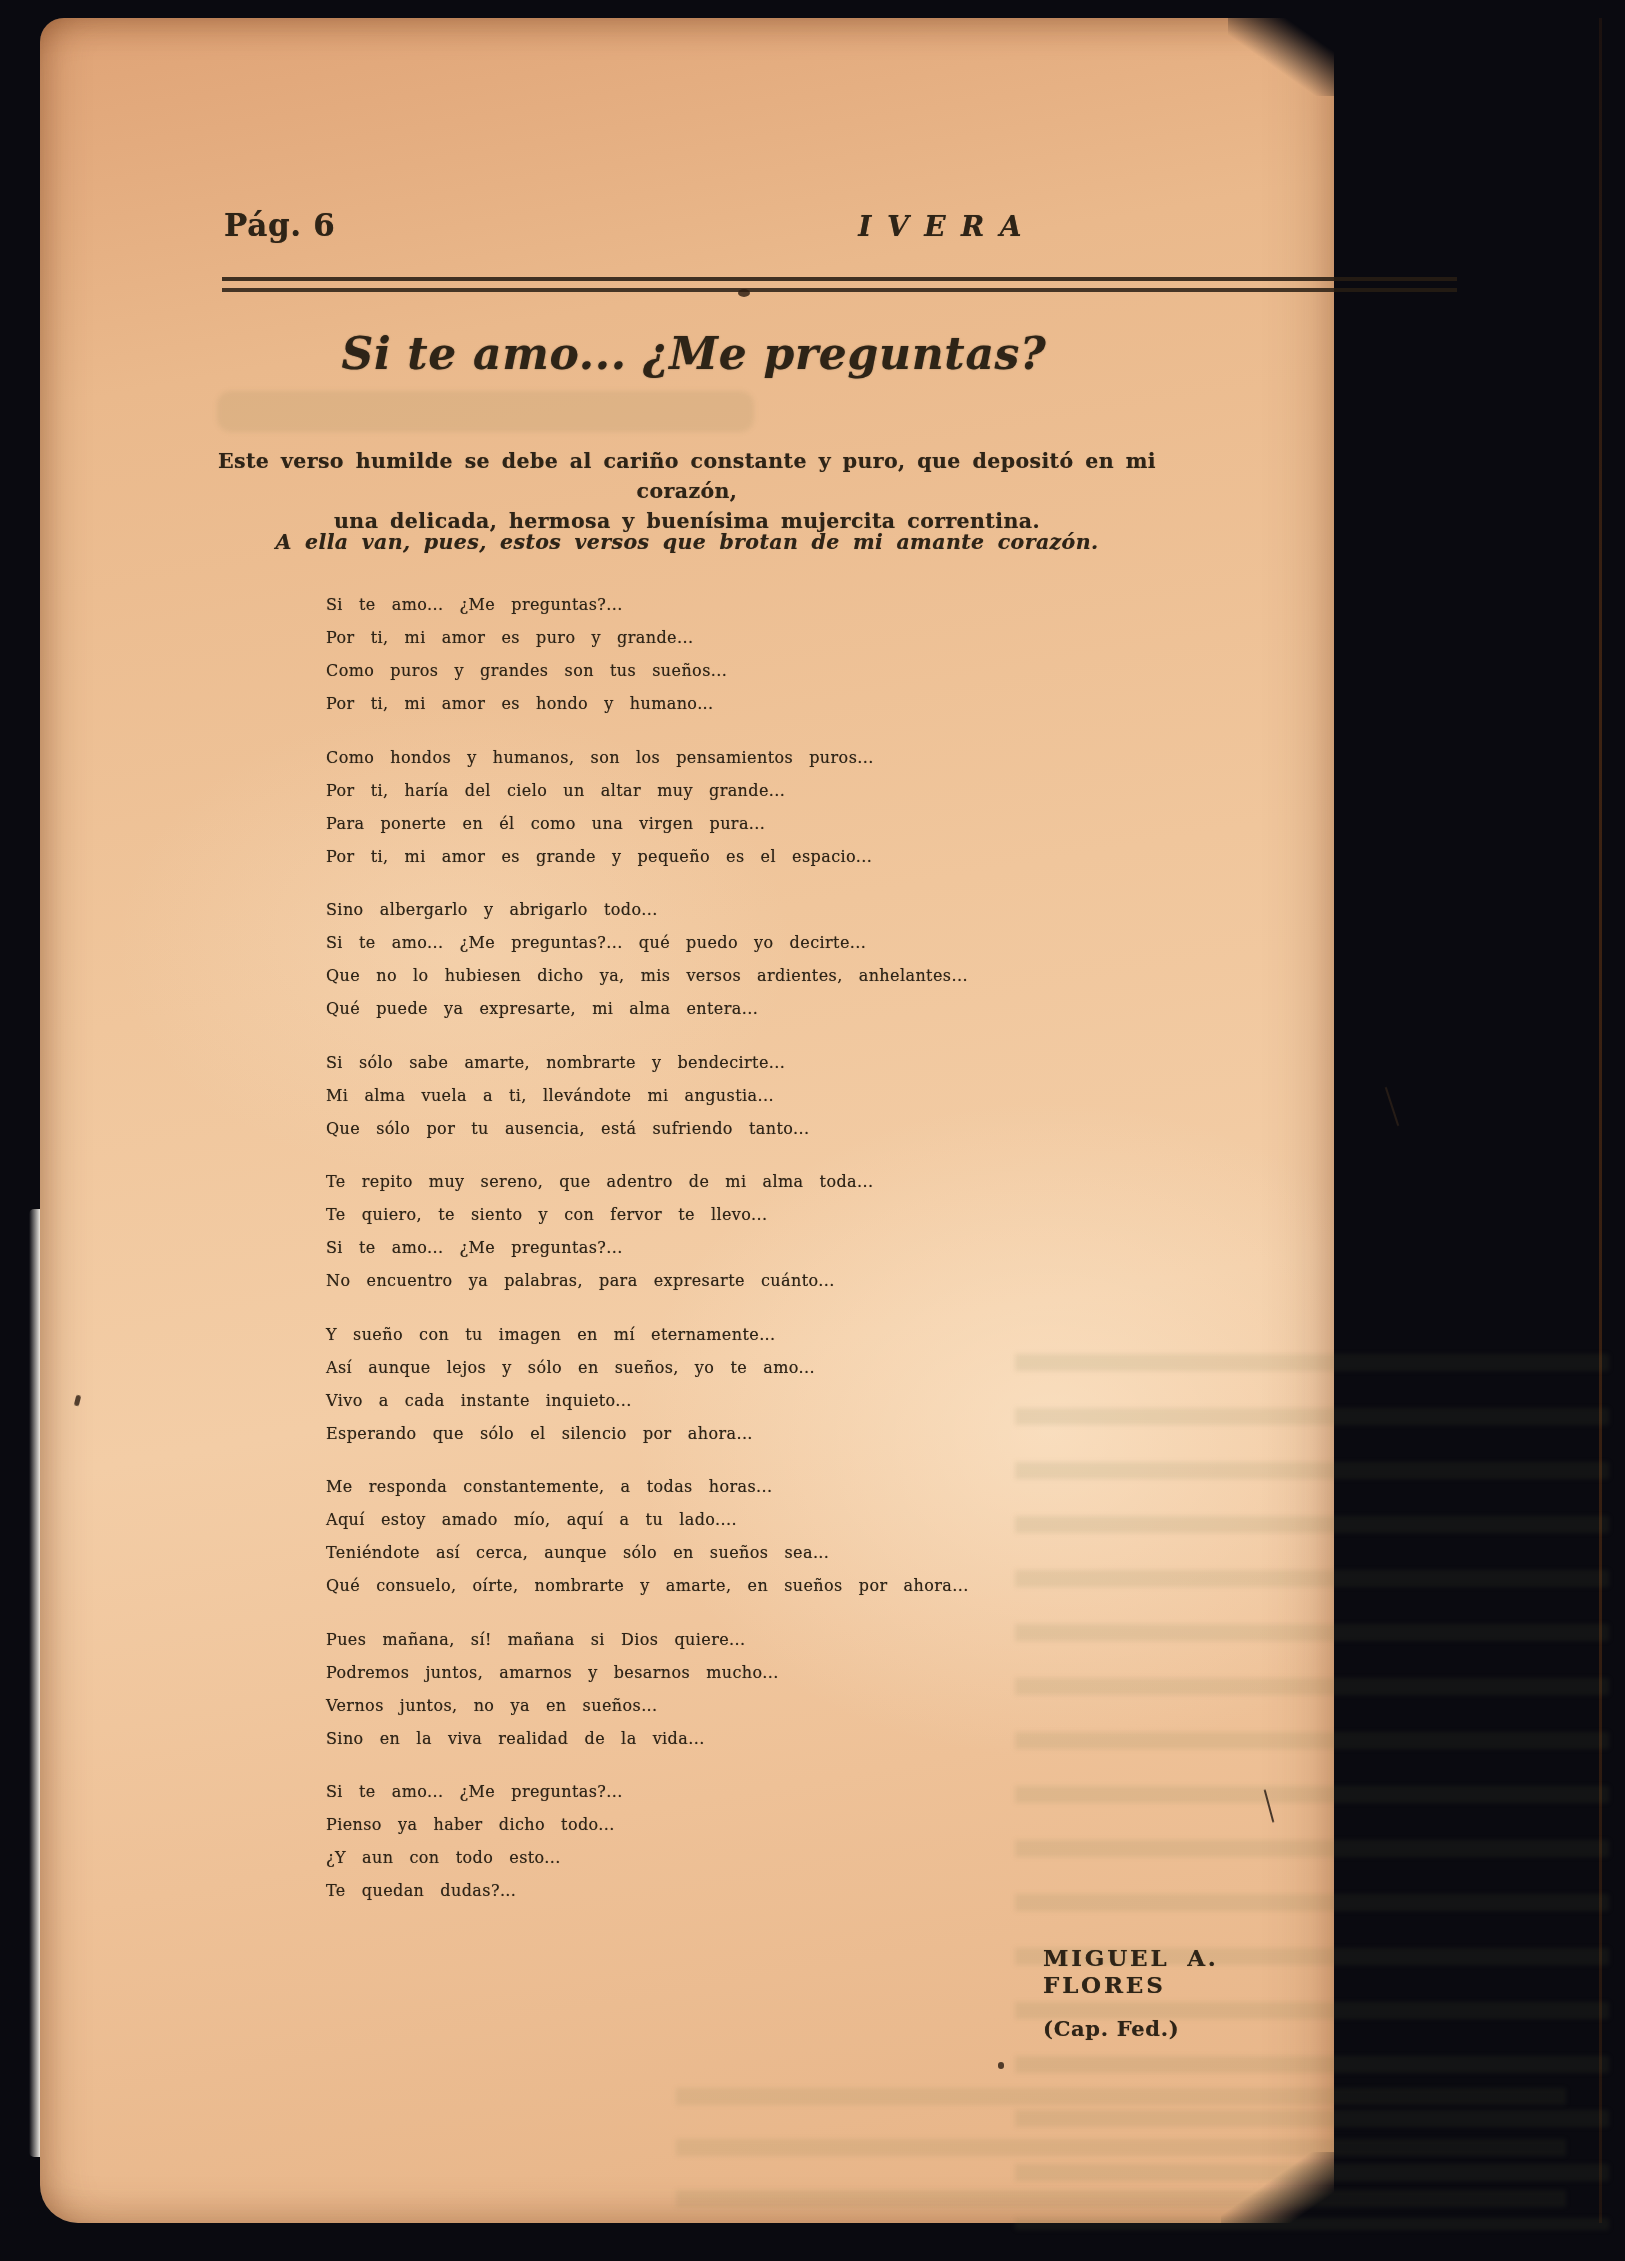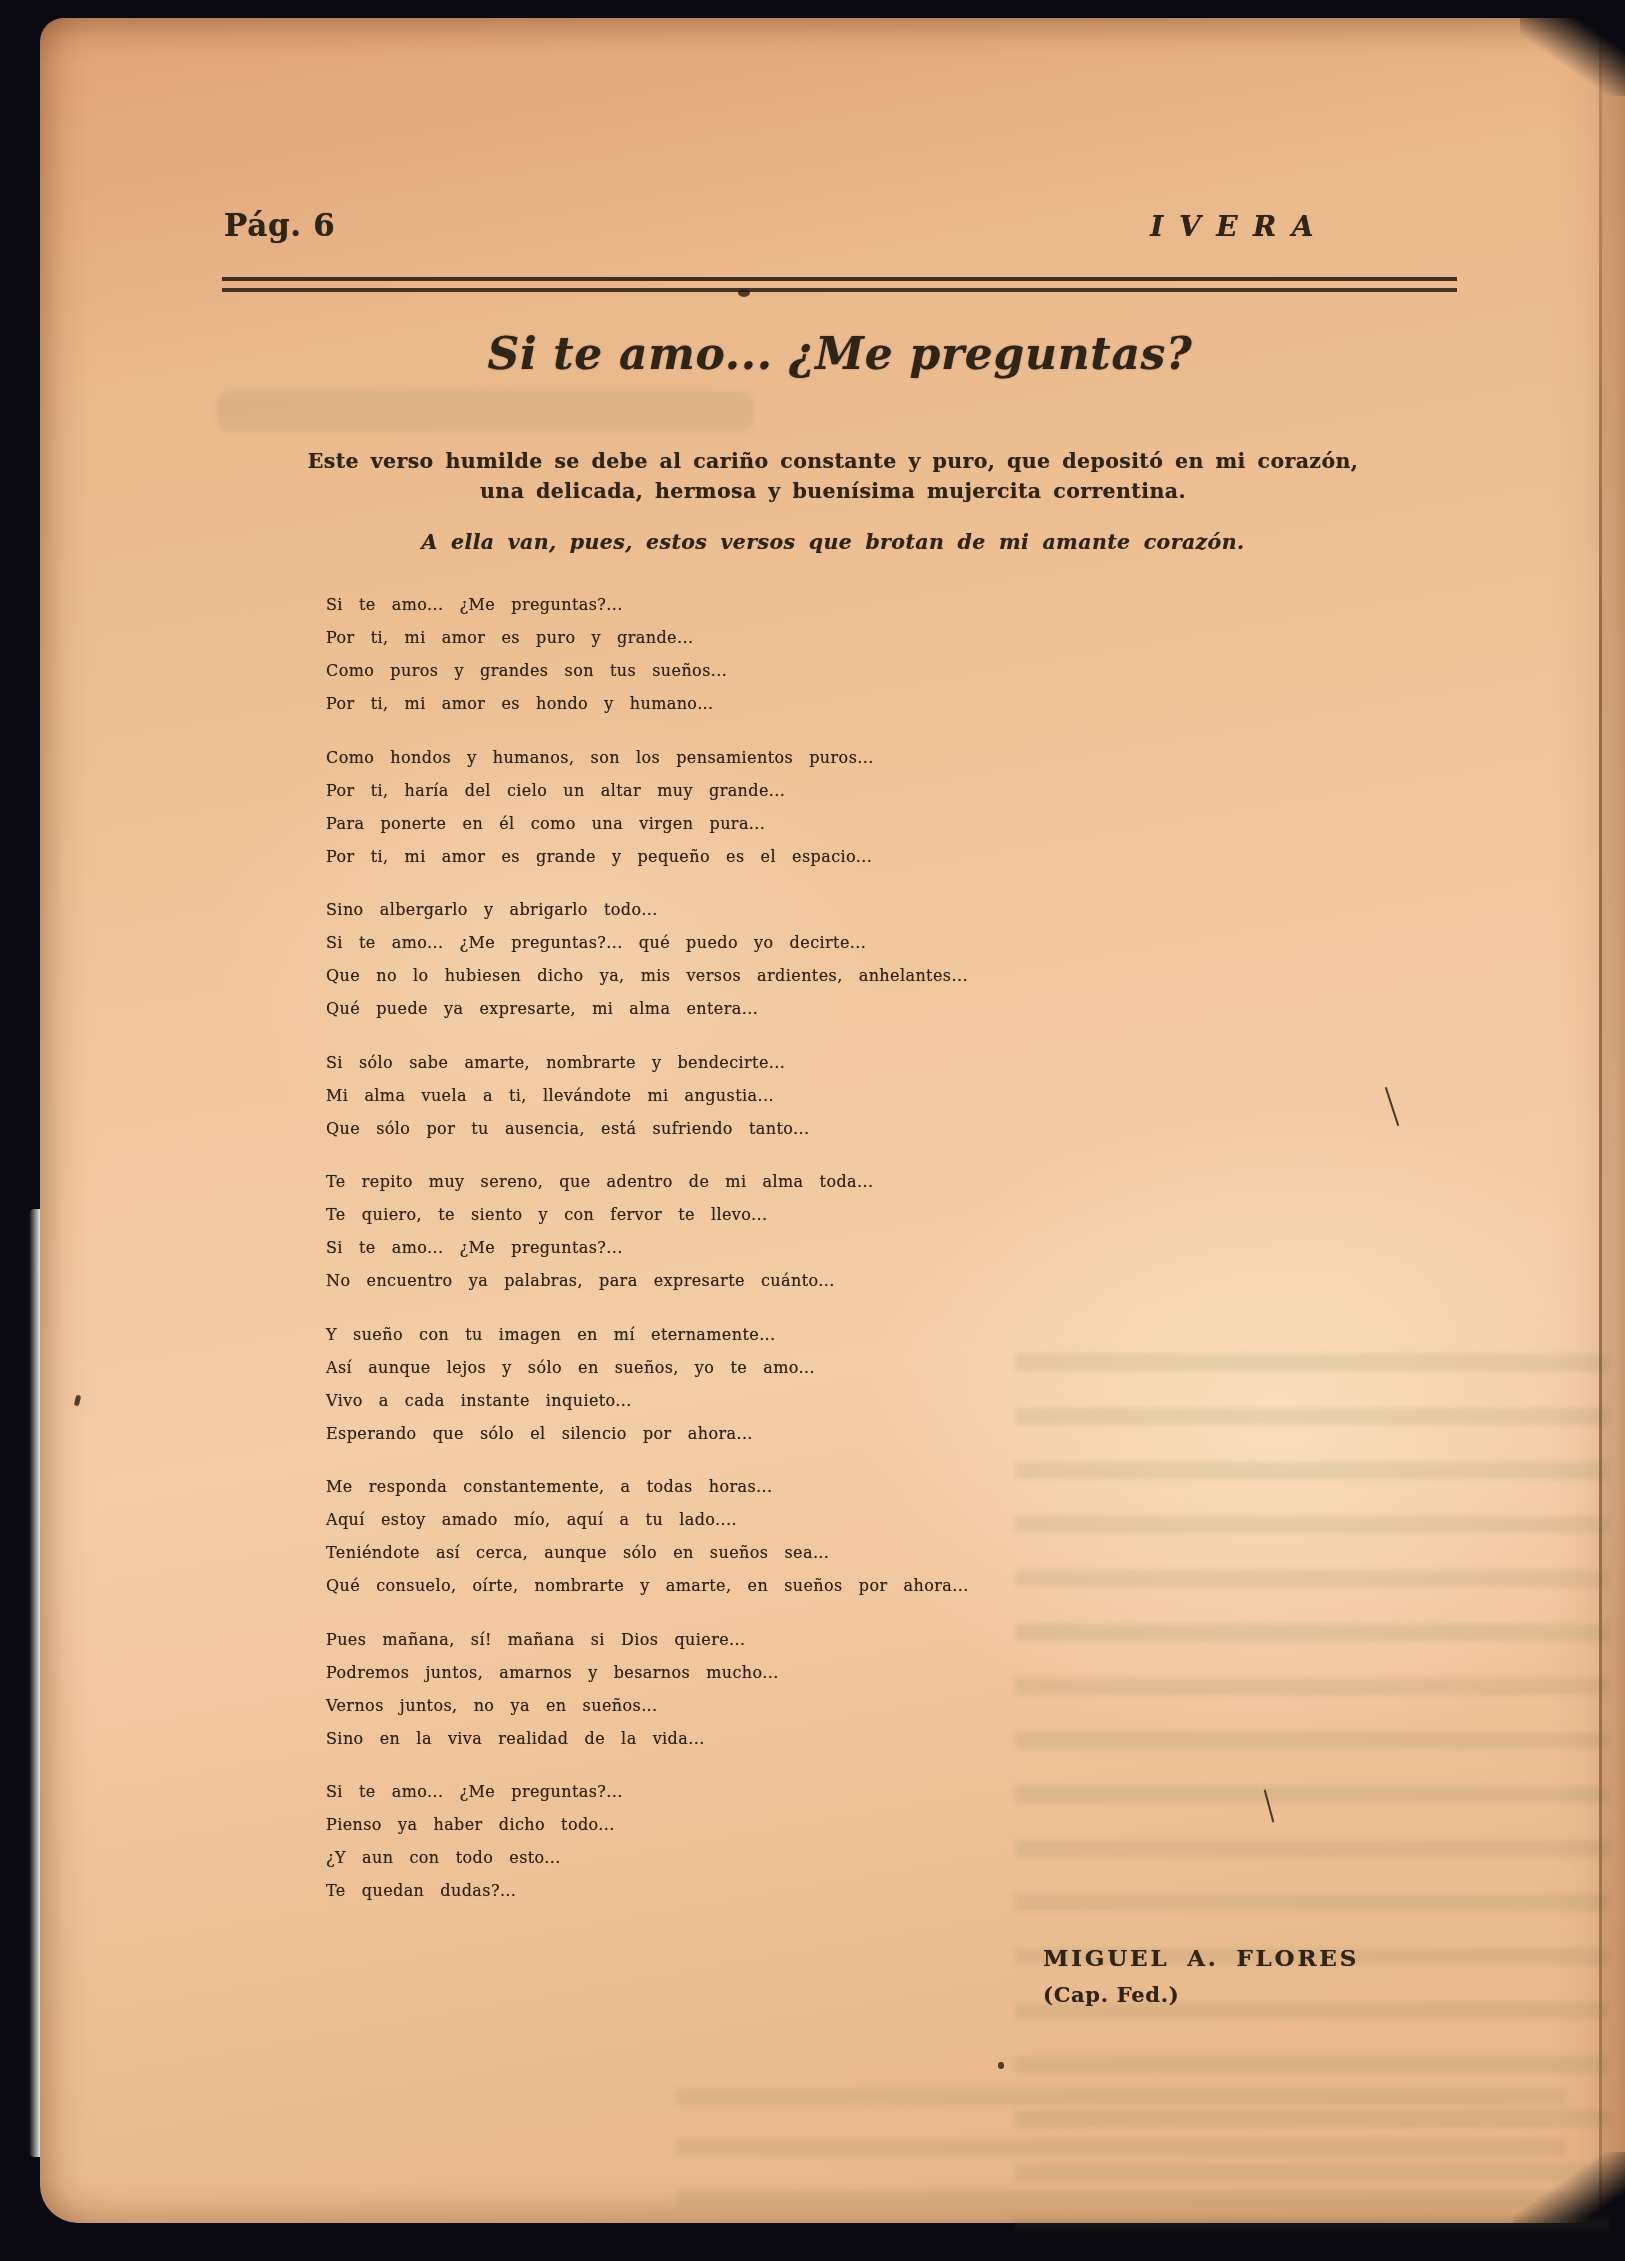--- a/index.html
+++ b/index.html
@@ -12,21 +12,21 @@
     width:1625px;height:2261px;
     background:var(--bg);
     position:relative;
     overflow:hidden;
     font-family:"DejaVu Serif","Liberation Serif",serif;
     color:var(--ink);
   }
   .sheet{
     position:absolute;
     left:40px;top:18.4px;
-    width:1586px;height:2205px;
+    width:1294px;height:2205px;
     border-radius:24px 2.8px 0 38px;
     background:
       radial-gradient(ellipse 671px 530px at 78% 64%, rgba(255,238,213,0.55), rgba(255,238,213,0) 62%),
       radial-gradient(ellipse 565px 396px at 32% 42%, rgba(250,226,196,0.35), rgba(250,226,196,0) 60%),
       linear-gradient(170deg,#dfa376 0%,#eab98c 16%,#f0c69c 42%,#f3cda6 60%,#eec197 78%,#e6b386 100%);
     box-shadow:
       inset 28px 0 42px -21px rgba(110,55,20,0.38),
       inset 0 21px 35px -17.7px rgba(110,55,20,0.42),
       inset -39px 0 57px -27px rgba(120,60,25,0.30),
       inset 0 -28px 42px -25px rgba(120,60,25,0.28);
@@ -106,21 +106,21 @@
   .poem-line{white-space:nowrap;}
   .signature{
     position:absolute;left:1003px;top:1926px;
     text-align:left;
   }
   .author{
     font-size:23px;font-weight:700;letter-spacing:2.8px;word-spacing:7px;
     text-shadow:0 0 0.7px rgba(46,36,23,0.6);
   }
   .place{
-    font-size:21px;font-weight:700;margin-top:11px;letter-spacing:0.7px;
+    font-size:21px;font-weight:700;margin-top:18px;letter-spacing:0.7px;
     text-shadow:0 0 0.7px rgba(46,36,23,0.5);
   }
   
   .ghost{
     position:absolute;pointer-events:none;
     filter:blur(2.8px);
   }
   .ghost-col{
     left:975px;top:1336px;width:594px;height:876px;
     background:repeating-linear-gradient(

